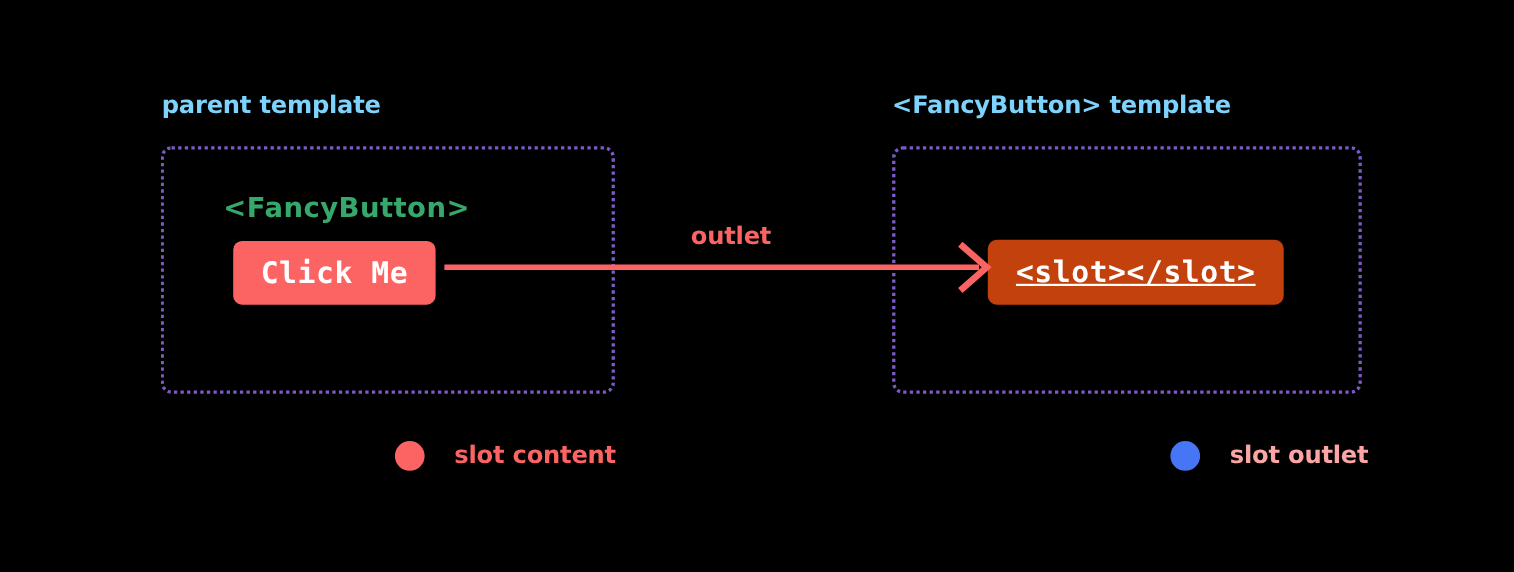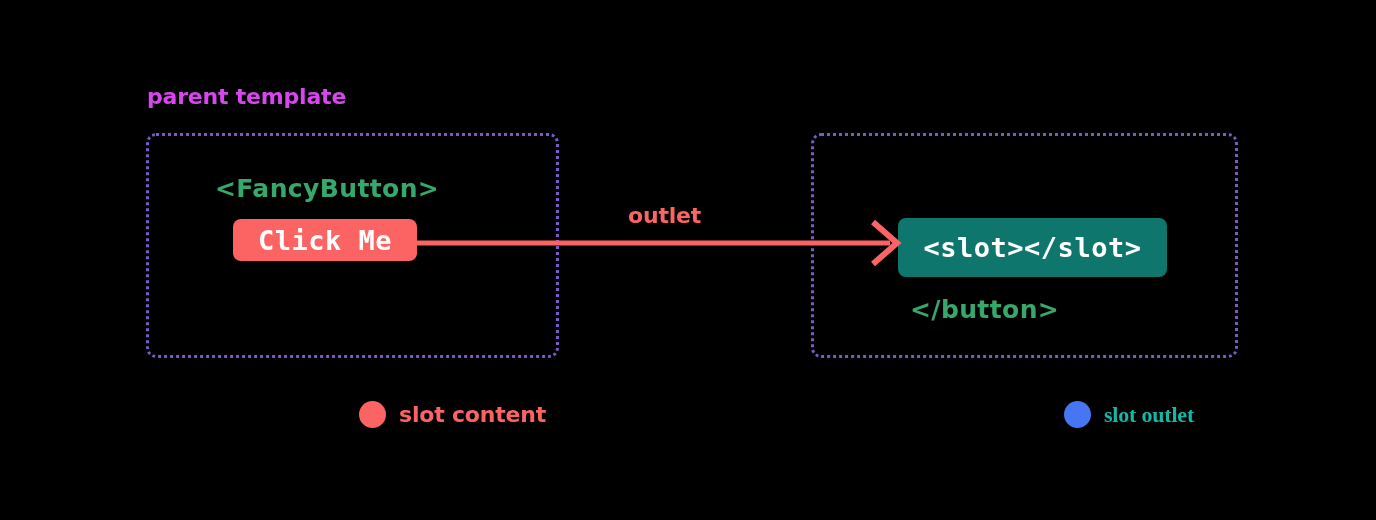--- a/index.html
+++ b/index.html
@@ -22,21 +22,21 @@
     inset: 0;
   }
 
   
   .panel-title {
     position: absolute;
     font-family: "DejaVu Sans", sans-serif;
     font-weight: 700;
     font-size: 22px;
     letter-spacing: -0.2px;
-    color: #d946ef;
+    color: #7dd3fc;
     white-space: nowrap;
   }
   #title-left  { left: 147px; top: 84px; }
   #title-right { left: 811px; top: 84px; }
 
   
   .panel-box {
     position: absolute;
     border: 3px dotted #7b5bc6;
     border-radius: 10px;
@@ -48,21 +48,20 @@
 
   
   .tag-line {
     position: absolute;
     font-family: "DejaVu Sans", sans-serif;
     font-weight: 700;
     font-size: 25px;
     letter-spacing: 0.4px;
     color: #37a86b;
     white-space: nowrap;
-    margin-left: 12px;
   }
 
   #tag-open-left   { left: 203px; top: 174px; }
   #tag-close-left  { left: 203px; top: 295px; }
   #tag-open-right  { left: 898px; top: 174px; }
   #tag-close-right { left: 898px; top: 295px; }
 
   
   .chip {
     position: absolute;
@@ -72,26 +71,27 @@
     border-radius: 8px;
     font-family: "DejaVu Sans Mono", monospace;
     font-weight: 700;
     font-size: 27px;
     letter-spacing: 0.5px;
     color: #ffffff;
     box-sizing: border-box;
     white-space: nowrap;
   }
   #chip-slot-content {
-    left: 233px; top: 219px; width: 184px; height: 42px;
+    left: 212px; top: 219px; width: 184px; height: 58px;
     background: #fc6464;
   }
   #chip-slot-outlet {
     left: 898px; top: 218px; width: 269px; height: 59px;
-    background: #0f766e;
+    background: #c2410c;
+    text-decoration: underline;
   }
 
   
   #arrow-group {
     position: absolute;
     left: 400px;
     top: 196px;
     width: 505px;
     height: 100px;
     pointer-events: none;
@@ -106,64 +106,64 @@
     letter-spacing: -0.2px;
     color: #fc6464;
     white-space: nowrap;
   }
 
   
   .legend-item {
     position: absolute;
     display: flex;
     align-items: center;
-    gap: 13px;
+    gap: 27px;
     white-space: nowrap;
   }
   #legend-slot-content { left: 359px; top: 401px; }
   #legend-slot-outlet  { left: 1064px; top: 401px; }
 
   .legend-dot {
     width: 27px;
     height: 27px;
     border-radius: 50%;
     flex: none;
   }
   .legend-label {
     font-family: "DejaVu Sans", sans-serif;
     font-weight: 700;
     font-size: 22px;
     letter-spacing: -0.2px;
   }
   #legend-dot-content { background: #fc6464; }
   #legend-dot-outlet  { background: #4676f3; }
   #legend-text-content { color: #fc6464; }
-  #legend-text-outlet  { color: #14b8a6; font-family: Liberation Serif, serif; }
+  #legend-text-outlet  { color: #fca5a5; }
 </style>
 </head>
 <body>
 
 <div class="stage">
 
   <div class="panel-title" id="title-left">parent template</div>
 
   <div class="panel-box" id="panel-left"></div>
 
   <div class="tag-line" id="tag-open-left">&lt;FancyButton&gt;</div>
 
   <div class="chip" id="chip-slot-content">Click Me</div>
 
 
+  <div class="panel-title" id="title-right">&lt;FancyButton&gt; template</div>
 
   <div class="panel-box" id="panel-right"></div>
 
 
   <div class="chip" id="chip-slot-outlet">&lt;slot&gt;&lt;/slot&gt;</div>
 
-  <div class="tag-line" id="tag-close-right">&lt;/button&gt;</div>
 
   <svg id="arrow-group" viewBox="0 0 505 100">
     <line x1="4" y1="47" x2="490" y2="47" stroke="#fc6464" stroke-width="5" stroke-linecap="butt"></line>
     <polyline points="473,26 497,47 473,68" fill="none" stroke="#fc6464" stroke-width="6" stroke-linecap="butt" stroke-linejoin="miter"></polyline>
   </svg>
 
   <div id="arrow-label">outlet</div>
 
   <div class="legend-item" id="legend-slot-content">
     <span class="legend-dot" id="legend-dot-content"></span>

